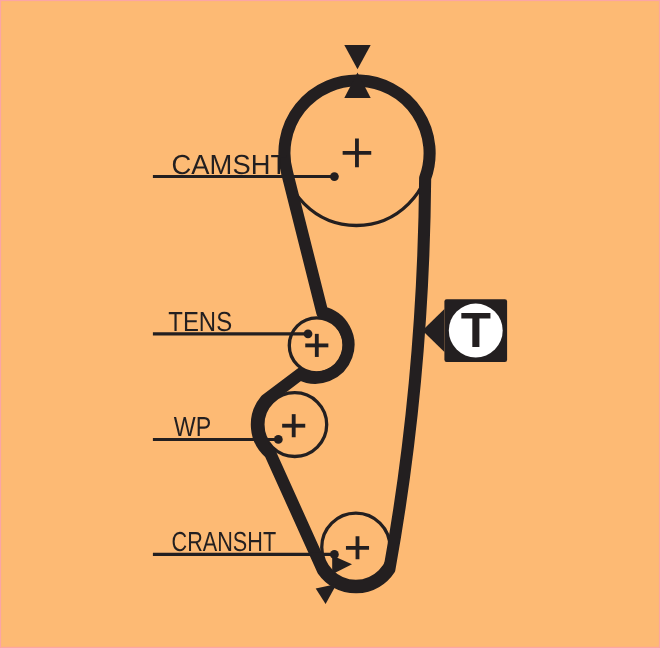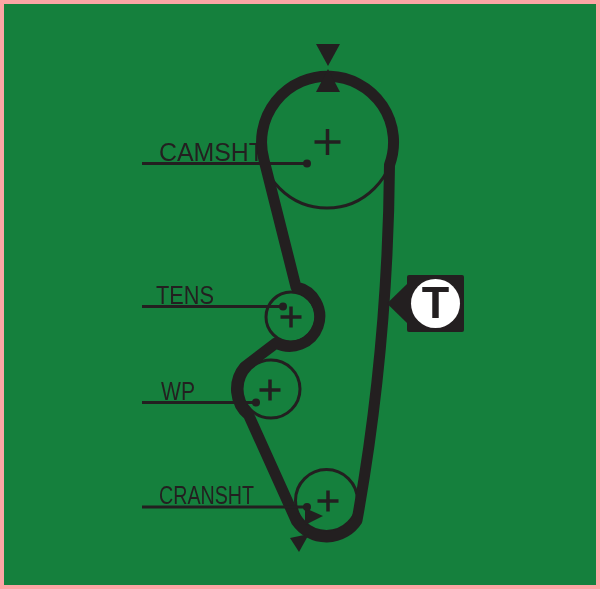--- a/index.html
+++ b/index.html
@@ -4,23 +4,23 @@
 <style>
   html, body {
     margin: 0;
     padding: 0;
     background: #ffffff;
   }
   .stage {
     position: relative;
     width: 600px;
     height: 589px;
-    background: #15803d;
+    background: #fdba74;
     box-sizing: border-box;
-    border: 4px solid #fca5a5;
+    border: 1px solid #fca5a5;
     overflow: hidden;
     font-family: "Liberation Sans", sans-serif;
   }
   svg { display: block; }
   .lbl {
     font-family: "Liberation Sans", sans-serif;
     font-size: 25px;
     fill: #231f20;
   }
   .tletter {

